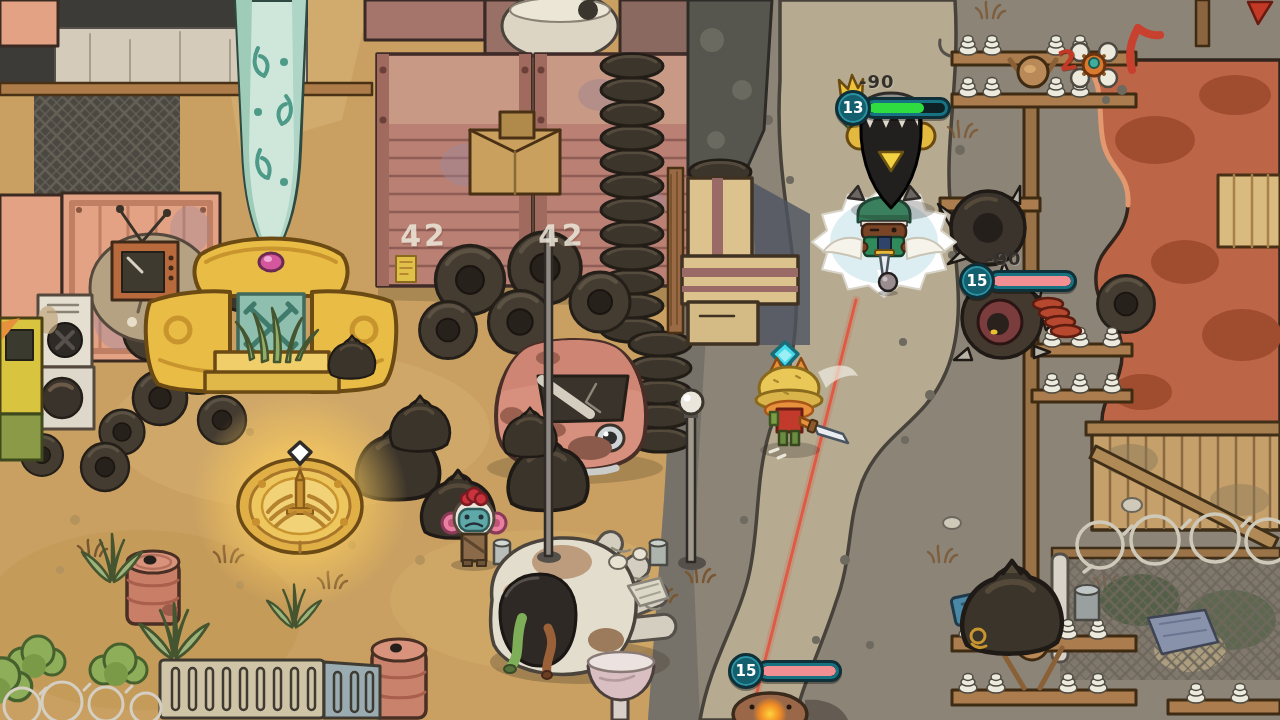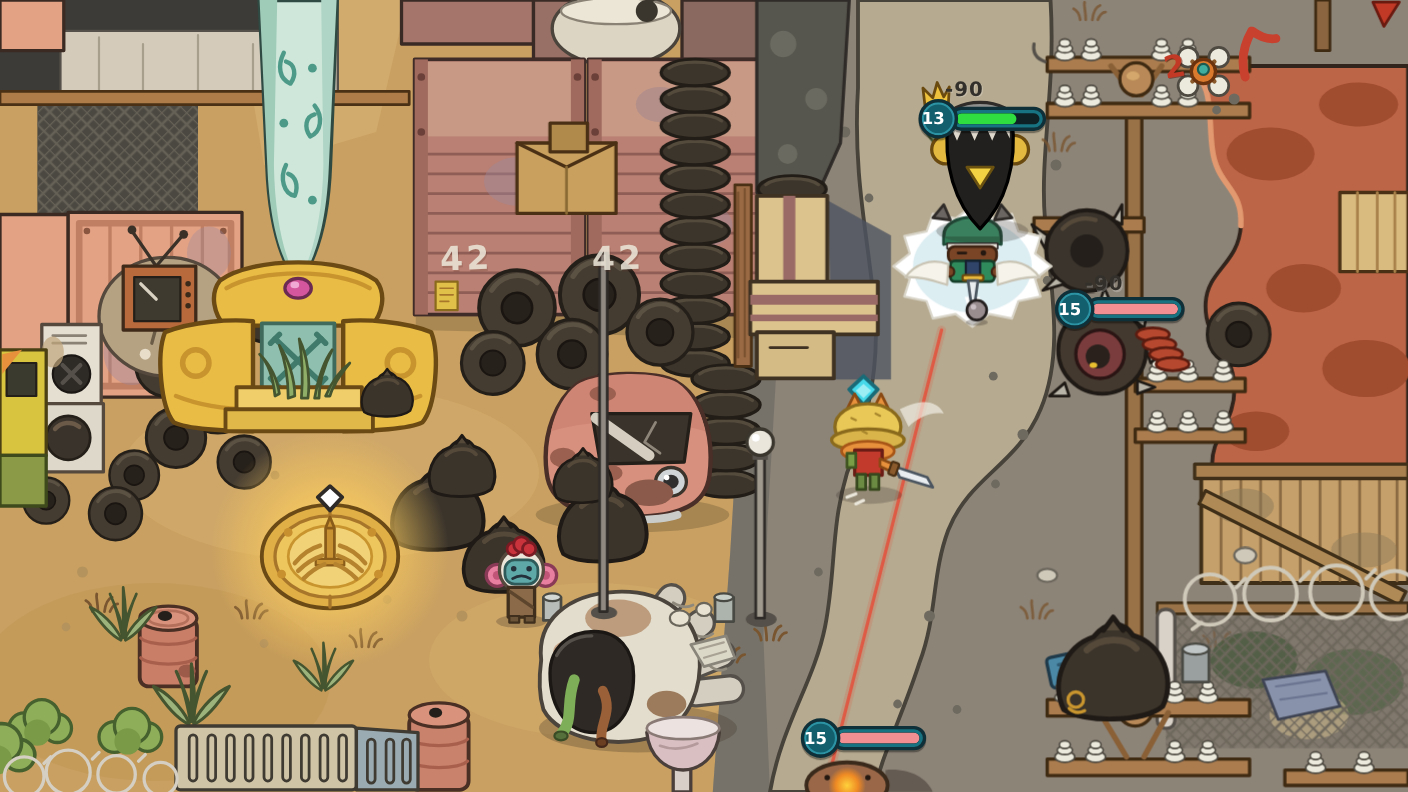--- a/index.html
+++ b/index.html
@@ -7,21 +7,21 @@
          font-family:"DejaVu Sans", sans-serif;}
   #scene{position:absolute;left:0;top:0;width:1280px;height:720px;}
   svg *{stroke-linejoin:round;stroke-linecap:round;}
   .hud-layer{position:absolute;left:0;top:0;width:1048px;height:720px;pointer-events:none;}
   .dmg{position:absolute;font-weight:bold;font-size:18px;color:#33302b;letter-spacing:1px;
        text-shadow:1px 1px 0 rgba(255,255,255,.22);}
   .hpbar{position:absolute;height:30px;display:flex;align-items:center;
          filter:drop-shadow(0 2px 0 rgba(0,0,0,.35));}
   .hp-level{width:30px;height:30px;border-radius:50%;background:#135f6d;border:3px solid #0f3038;
             box-shadow:inset 0 0 0 2px #2b93a3;color:#fff;font-weight:bold;font-size:15px;
-            display:flex;align-items:center;justify-content:flex-start;z-index:2;flex:0 0 auto;margin-right:-8px;}
+            display:flex;align-items:center;justify-content:center;z-index:2;flex:0 0 auto;margin-right:-8px;}
   .hp-track{flex:1;height:22px;background:#177381;border:3px solid #0f3038;border-radius:13px;
             padding:3px;box-sizing:border-box;}
   .hp-inner{height:100%;background:#0e2226;border-radius:8px;overflow:hidden;}
   .hp-fill{height:100%;border-radius:7px;}
   .map-label{position:absolute;font-weight:bold;font-size:30px;color:#eae4d6;opacity:.88;
              letter-spacing:3px;transform:rotate(-2deg);text-shadow:1px 2px 0 rgba(90,50,40,.25);}
   .drone-count{position:absolute;font-weight:bold;font-size:28px;color:#c23a26;
                transform:rotate(-10deg);text-shadow:1px 1px 0 rgba(90,20,10,.5);}
 </style>
 </head>

